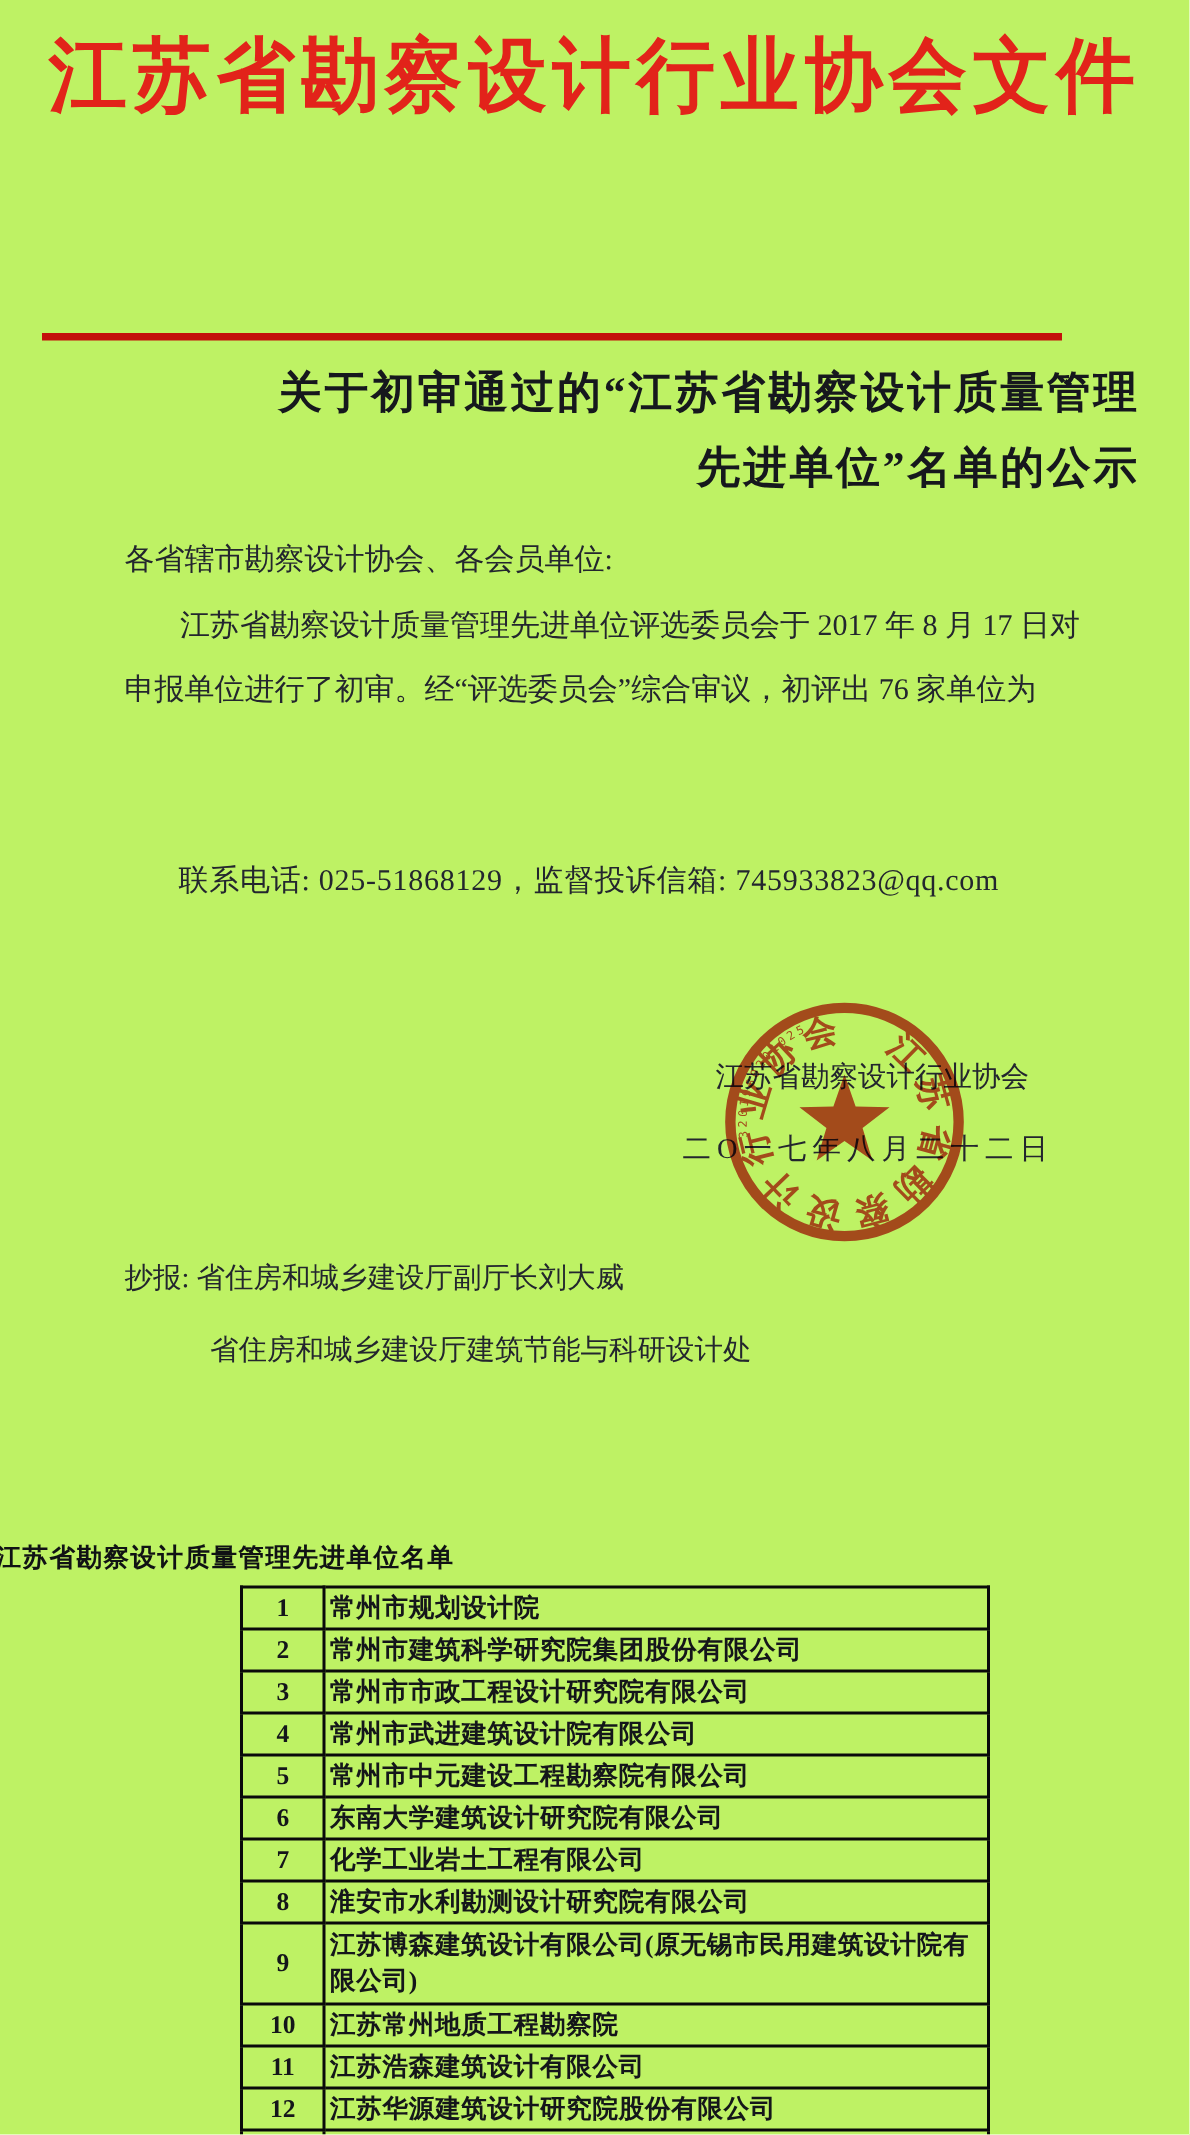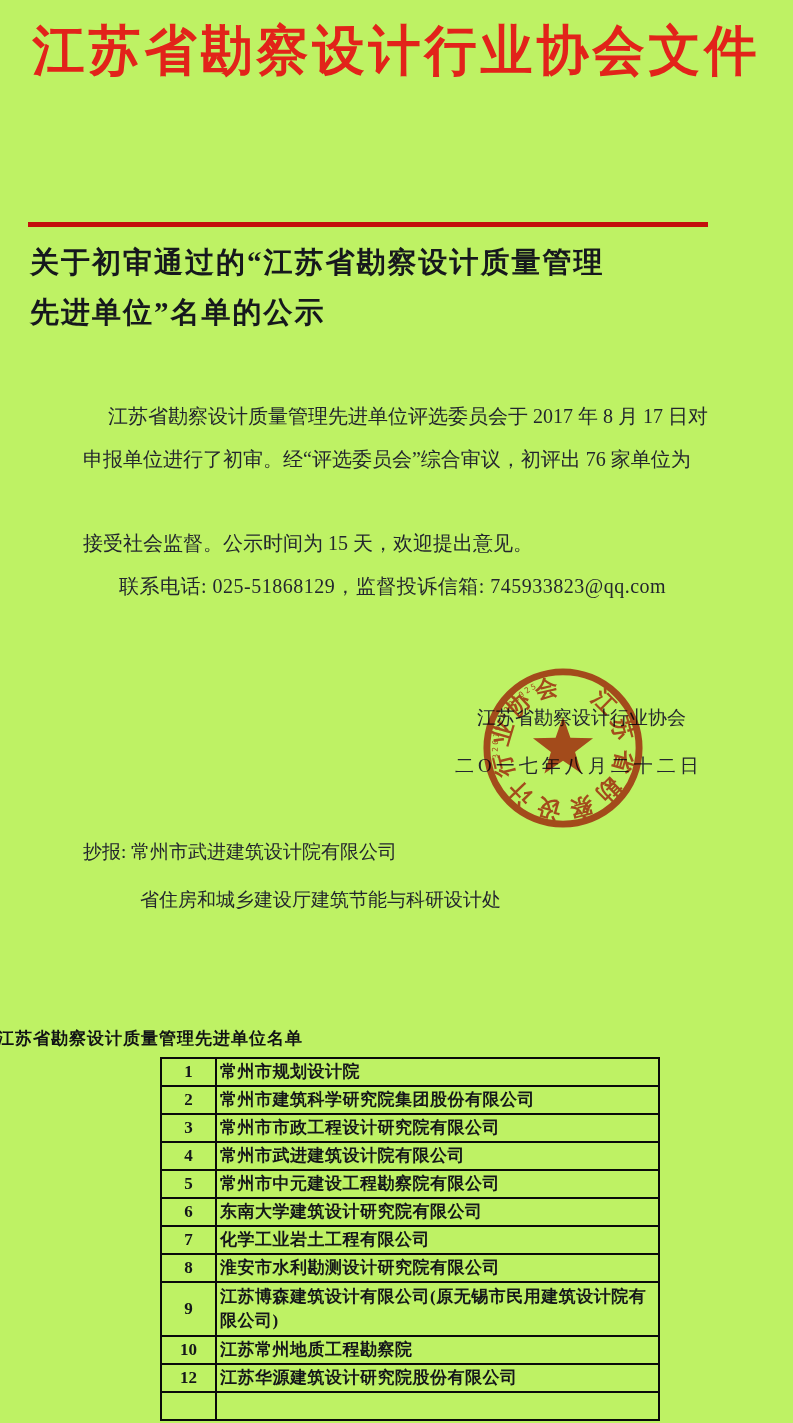--- a/index.html
+++ b/index.html
@@ -20,27 +20,27 @@
     letter-spacing:4px;
     transform:scaleY(1.04);
     white-space:nowrap;
   }
   .red-rule{
     position:absolute;top:222px;left:28px;width:680px;height:5px;
     background:#c3100c;
   }
   .doc-title{
     position:absolute;top:237px;left:30px;width:730px;
-    text-align:left;
+    text-align:right;
     font-size:29px;font-weight:bold;color:#16181d;
     line-height:50px;letter-spacing:2px;
   }
   .line{position:absolute;font-size:20px;color:#23262e;white-space:nowrap;}
   .salutation{left:83px;top:359px;}
-  .l1{left:108px;top:403px;}
+  .l1{left:120px;top:403px;}
   .l2{left:83px;top:446px;}
   .l3{left:83px;top:488px;}
   .l4{left:83px;top:530px;}
   .l5{left:119px;top:573px;letter-spacing:0.5px;}
   .l6{left:83px;top:615px;}
 
   .sig-org{left:477px;top:705px;font-size:19px;}
   .sig-date{left:455px;top:753px;font-size:19px;letter-spacing:4px;}
 
   .stamp{
@@ -83,44 +83,44 @@
 
   <div class="doc-header">江苏省勘察设计行业协会文件</div>
 
   <div class="red-rule"></div>
 
   <div class="doc-title">
     <div>关于初审通过的“江苏省勘察设计质量管理</div>
     <div>先进单位”名单的公示</div>
   </div>
 
+  <div class="line salutation">各省辖市勘察设计协会、各会员单位:</div>
   <div class="line l1">江苏省勘察设计质量管理先进单位评选委员会于 2017 年 8 月 17 日对</div>
   <div class="line l2">申报单位进行了初审。经“评选委员会”综合审议，初评出 76 家单位为</div>
-  <div class="line l4">接受社会监督。公示时间为 15 天，欢迎提出意见。</div>
   <div class="line l5">联系电话: 025-51868129，监督投诉信箱: 745933823@qq.com</div>
 
   <div class="line sig-org">江苏省勘察设计行业协会</div>
   <div class="line sig-date">二О一七年八月二十二日</div>
 
   <svg class="stamp" viewBox="0 0 170 170">
     <defs>
       <path id="ringPath" d="M 85 30 A 55 55 0 1 1 84.95 30"></path>
       <path id="codePath" d="M 85 19 A 66 66 0 1 1 84.95 19"></path>
     </defs>
     <circle cx="85" cy="85" r="77" fill="none" stroke="#d6362a" stroke-width="7"></circle>
     <polygon points="85,53 92.5,74.6 115.4,75.1 97.2,89.0 103.8,110.9 85,97.8 66.2,110.9 72.8,89.0 54.6,75.1 77.5,74.6" fill="#d6362a"></polygon>
     <text font-size="23" font-weight="bold" fill="#d6362a" font-family="Liberation Serif, DejaVu Serif, serif" letter-spacing="6">
       <textPath href="#ringPath" startOffset="28">江苏省勘察设计行业协会</textPath>
     </text>
     <text font-size="8" fill="#d6362a" font-family="DejaVu Sans Mono, monospace" letter-spacing="2">
       <textPath href="#codePath" startOffset="300">3201980201025</textPath>
     </text>
   </svg>
 
-  <div class="line copy1">抄报: 常州市武进建筑设计院有限公司</div>
+  <div class="line copy1">抄报: 省住房和城乡建设厅副厅长刘大威</div>
   <div class="line copy2">省住房和城乡建设厅建筑节能与科研设计处</div>
 
   <div class="attach-title">江苏省勘察设计质量管理先进单位名单</div>
 
   <table class="roster">
     <tbody>
       <tr>
         <td class="no">1</td>
         <td class="name">常州市规划设计院</td>
       </tr>
@@ -154,20 +154,24 @@
       </tr>
       <tr class="tall">
         <td class="no">9</td>
         <td class="name">江苏博森建筑设计有限公司(原无锡市民用建筑设计院有限公司)</td>
       </tr>
       <tr>
         <td class="no">10</td>
         <td class="name">江苏常州地质工程勘察院</td>
       </tr>
       <tr>
+        <td class="no">11</td>
+        <td class="name">江苏浩森建筑设计有限公司</td>
+      </tr>
+      <tr>
         <td class="no">12</td>
         <td class="name">江苏华源建筑设计研究院股份有限公司</td>
       </tr>
       <tr>
         <td class="no"></td>
         <td class="name"></td>
       </tr>
     </tbody>
   </table>
 

